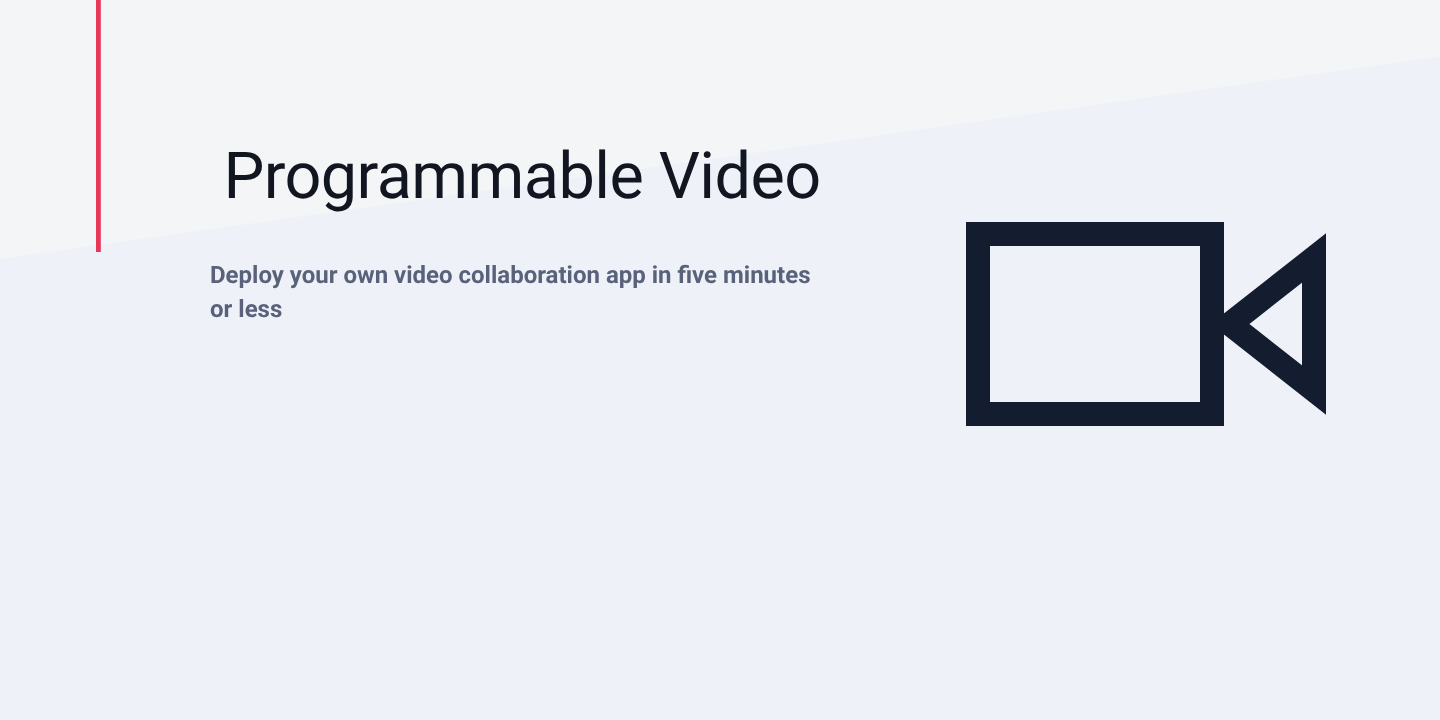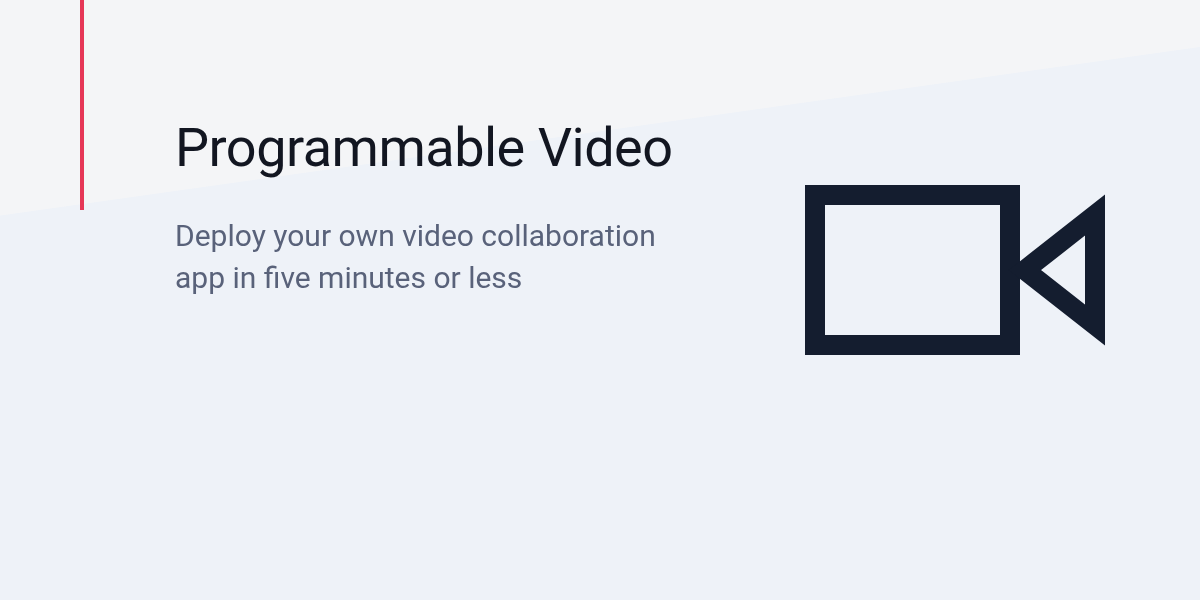--- a/index.html
+++ b/index.html
@@ -40,24 +40,25 @@
       z-index: 2;
       max-width: 560px;
     }
     .title {
       font-size: 54px;
       font-weight: 400;
       color: #121621;
       letter-spacing: -0.5px;
       margin-bottom: 38px;
       line-height: 1.1;
+      text-align: center;
     }
     .subtitle {
-      font-size: 30px;
-      font-weight: 400;
+      font-size: 20px;
+      font-weight: 700;
       color: #59627a;
       line-height: 1.4;
       max-width: 520px;
     }
     .camera-icon {
       position: absolute;
       top: 175px;
       right: 95px;
       z-index: 2;
     }

